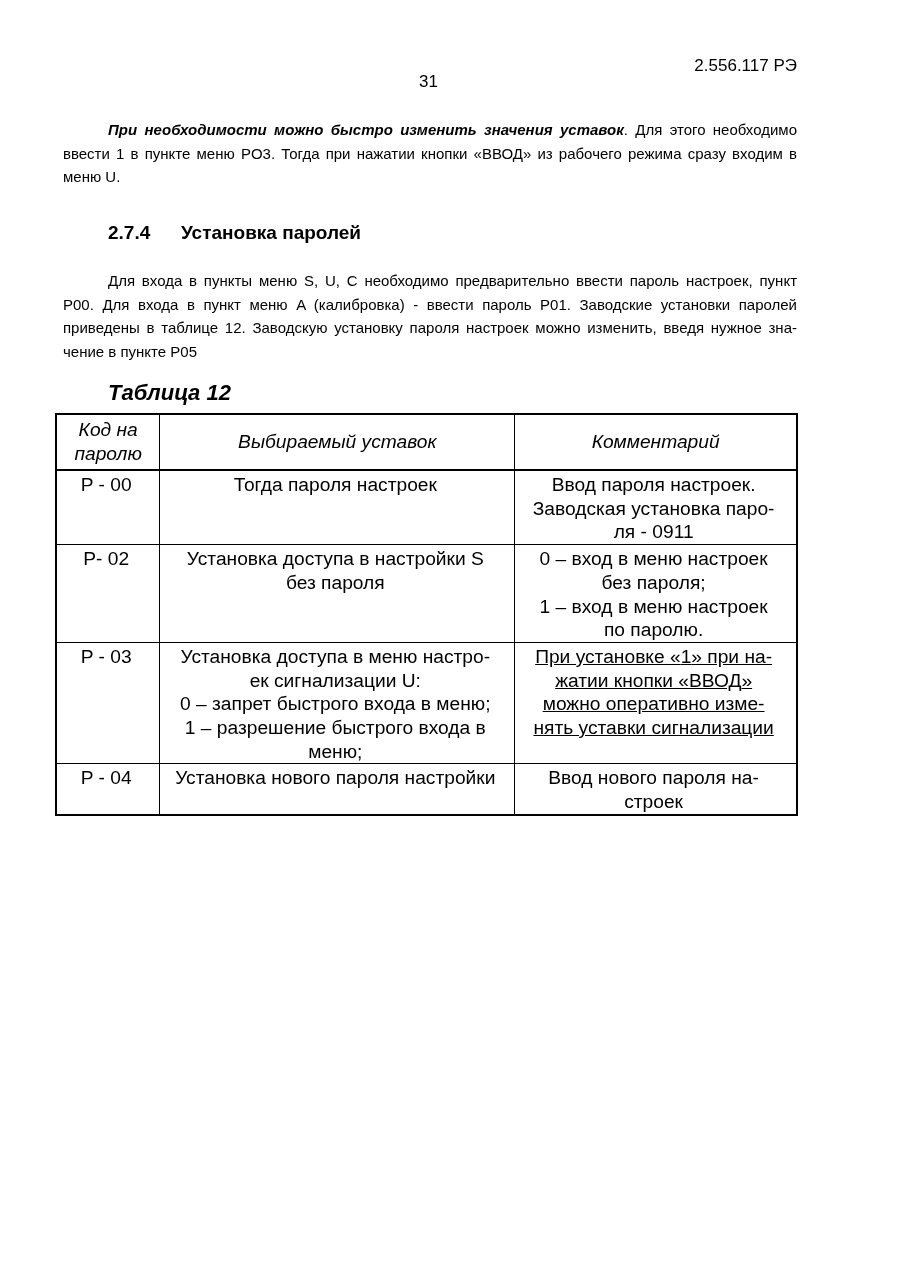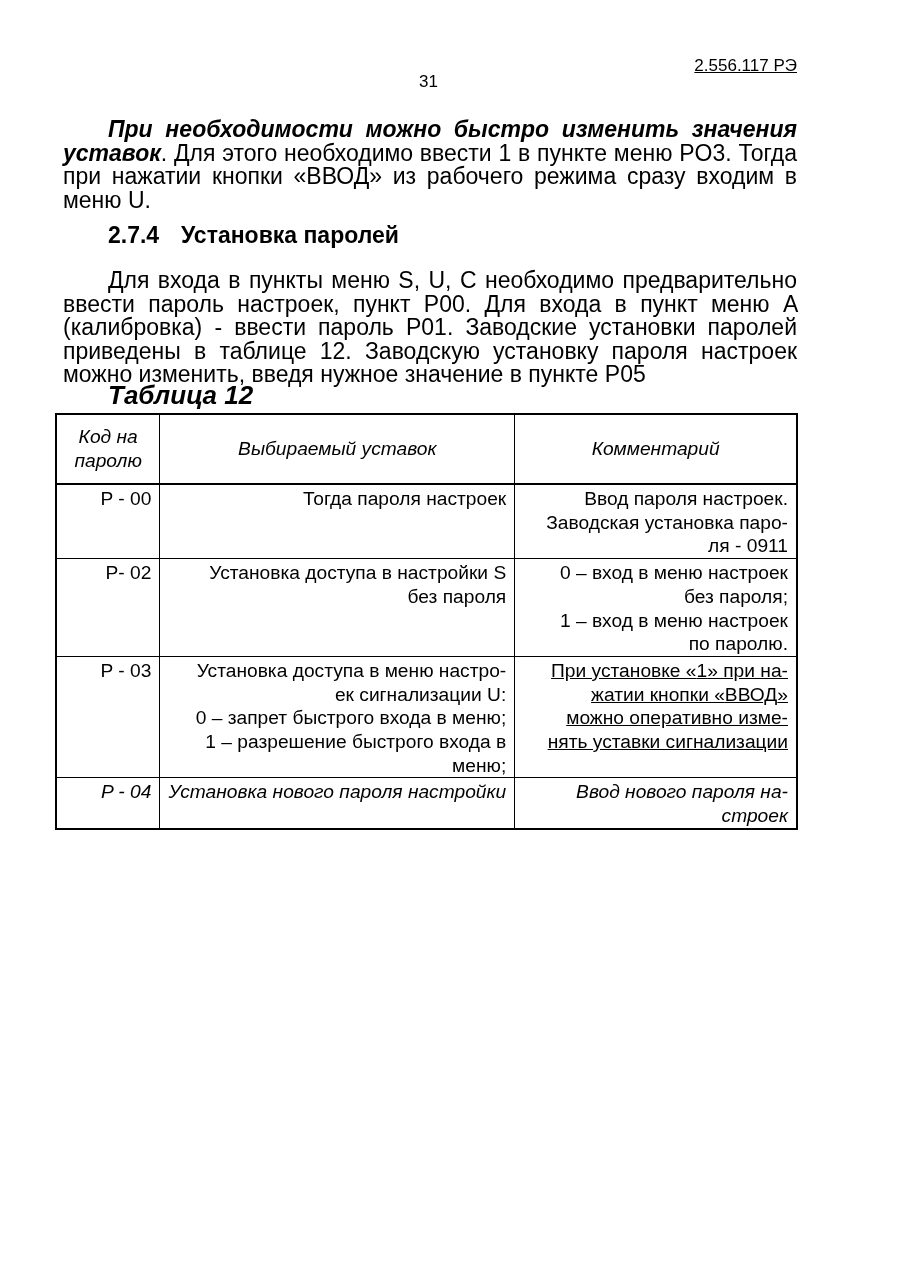--- a/index.html
+++ b/index.html
@@ -1,63 +1,63 @@
 <!DOCTYPE html>
 <html><head>
 <meta charset="utf-8">
 <style>
   html, body { margin: 0; padding: 0; background: #ffffff; }
   body {
     width: 900px; height: 1274px; position: relative; overflow: hidden;
     font-family: "Liberation Sans", sans-serif; color: #000;
   }
   .page-num { position: absolute; top: 56px; left: 419px; font-size: 17px; margin-top: 16px; }
-  .doc-code { position: absolute; top: 56px; right: 103px; font-size: 17px; text-decoration: underline; }
+  .doc-code { position: absolute; top: 56px; right: 103px; font-size: 17px; }
 
   .para {
     position: absolute; left: 63px; width: 734px;
-    font-size: 23px; line-height: 23.5px; text-align: justify;
+    font-size: 15px; line-height: 23.5px; text-align: justify;
     text-align-last: left;
   }
   .para .indent { display: inline-block; width: 45px; }
   .p1 { top: 118px; }
   .p2 { top: 255px; margin-top: 14px; }
   .heading {
-    position: absolute; top: 222px; left: 108px; font-size: 23px; font-weight: bold;
+    position: absolute; top: 222px; left: 108px; font-size: 19px; font-weight: bold;
   }
   .heading .num { display: inline-block; width: 73px; }
   .table-caption {
-    position: absolute; top: 380px; left: 108px; font-size: 26px;
+    position: absolute; top: 380px; left: 108px; font-size: 22px;
     font-weight: bold; font-style: italic;
   }
   .bi { font-weight: bold; font-style: italic; }
 
   table.t12 {
     position: absolute; top: 413px; left: 55px;
     border-collapse: collapse; width: 743px;
     font-size: 19.2px; line-height: 23.7px;
   }
   table.t12 { border: 2.5px solid #000; }
   table.t12 td, table.t12 th {
     border: 1px solid #000; vertical-align: top; padding: 2px 8px 0 4px;
-    text-align: right; font-weight: normal;
+    text-align: center; font-weight: normal;
   }
   table.t12 th {
     font-style: italic; text-align: center; vertical-align: middle;
     border-bottom: 2px solid #000; padding: 0 4px;
   }
   col.c1 { width: 104px; }
   col.c2 { width: 356px; }
   col.c3 { width: 283px; }
-  tr.hdr { height: 70px; }
+  tr.hdr { height: 56px; }
   tr.r0 { height: 72px; }
   tr.r1 { height: 72px; }
   tr.r2 { height: 94px; }
   tr.r3 { height: 118px; }
-  tr.r4 { height: 48px; font-style: italic; }
+  tr.r4 { height: 48px; }
   td.code { font-weight: bold; padding-left: 9px; }
   td.mid { vertical-align: middle; padding-top: 18px; text-decoration: underline; }
   .line { display: block; }
 </style>
 </head>
 <body>
 
 <div class="page-num">31</div>
 <div class="doc-code">2.556.117 РЭ</div>
 

